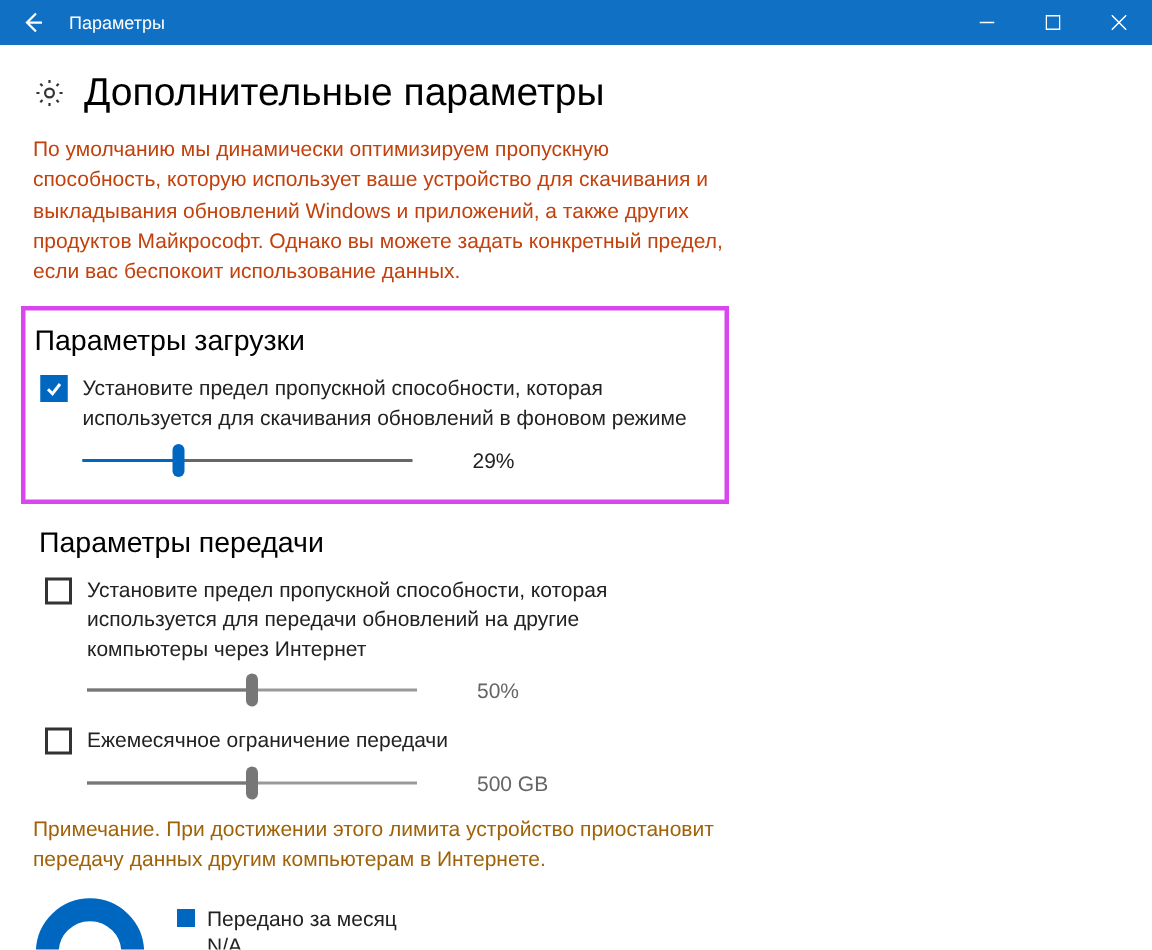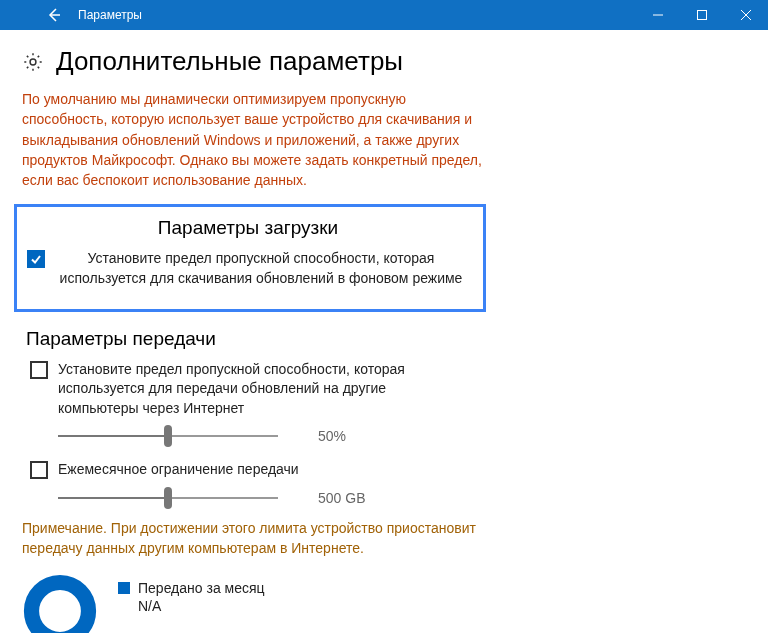--- a/index.html
+++ b/index.html
@@ -14,21 +14,20 @@
     font-size: 14px;
   }
   .titlebar {
     background: #1070c3;
     color: #fff;
     height: 30px;
     display: flex;
     align-items: center;
     justify-content: space-between;
     user-select: none;
-    padding-left: 32px;
   }
   .titlebar-left {
     display: flex;
     align-items: center;
     height: 100%;
   }
   .back-button {
     width: 44px;
     height: 100%;
     display: flex;
@@ -74,25 +73,24 @@
   .intro {
     max-width: 460px;
     line-height: 1.45;
     color: #c2410c;
     margin-bottom: 14px;
   }
   .section {
     margin-bottom: 16px;
   }
   .highlighted {
-    border: 3px solid #3b82f6;
+    border: 3px solid #d946ef;
     padding: 8px 10px 14px 2px;
     margin-left: -8px;
     margin-right: 260px;
-    text-align: center;
   }
   .section-title {
     font-size: 19px;
     font-weight: 400;
     margin: 2px 0 10px 4px;
   }
   .option {
     display: flex;
     align-items: flex-start;
     margin-left: 8px;
@@ -246,20 +244,28 @@
 
     <div class="option">
       <div class="checkbox checked">
         <svg width="12" height="12" viewBox="0 0 12 12" fill="none" stroke-width="2">
             <path d="M2 6.5 L5 9.5 L10 3"></path>
           </svg>
       </div>
       <div class="option-label">Установите предел пропускной способности, которая используется для скачивания обновлений в фоновом режиме</div>
     </div>
 
+    <div class="slider-row">
+      <div class="slider">
+        <div class="track"></div>
+        <div class="fill" style="width:29%"></div>
+        <div class="thumb" style="left:29%"></div>
+      </div>
+      <div class="slider-value">29%</div>
+    </div>
   </div>
 
   <div class="section">
     <div class="section-title">Параметры передачи</div>
 
     <div class="option">
       <div class="checkbox"></div>
       <div class="option-label">Установите предел пропускной способности, которая используется для передачи обновлений на другие компьютеры через Интернет</div>
     </div>
     <div class="slider-row">

